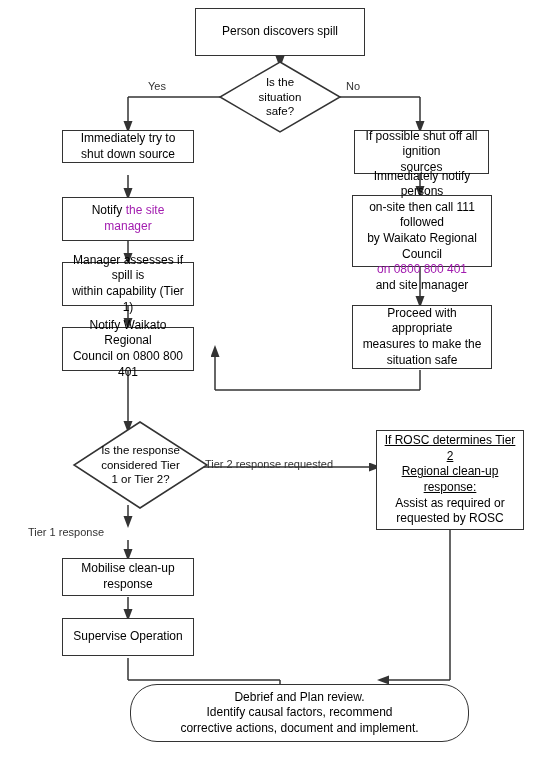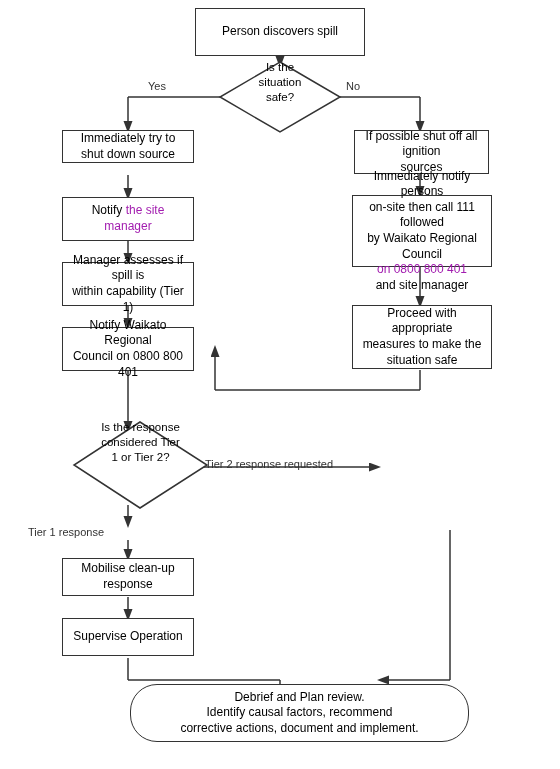--- a/index.html
+++ b/index.html
@@ -37,21 +37,21 @@
       position: absolute;
       display: flex;
       align-items: center;
       justify-content: center;
     }
     .diamond {
       width: 100%;
       height: 100%;
       position: relative;
       display: flex;
-      align-items: flex-start;
+      align-items: center;
       justify-content: center;
     }
     .diamond svg {
       position: absolute;
       top: 0; left: 0;
       width: 100%;
       height: 100%;
     }
     .diamond-text {
       position: relative;
@@ -195,14 +195,17 @@
   <div class="box" style="left:352px; top:195px; width:140px; height:72px;">
     <span>Immediately notify persons<br>on-site then call 111 followed<br>by Waikato Regional Council<br><span class="green">on 0800 800 401</span><br>and site manager</span>
   </div>
 
   <div class="box" style="left:352px; top:305px; width:140px; height:64px;">
     <span>Proceed with appropriate<br>measures to make the<br>situation safe</span>
   </div>
 
   <div class="arrow-label" style="left:205px; top:458px;">Tier 2 response requested</div>
 
+  <div class="box" style="left:376px; top:430px; width:148px; height:100px; text-align:center;">
+    <span><u>If ROSC determines Tier 2<br>Regional clean-up response:</u><br>Assist as required or<br>requested by ROSC</span>
+  </div>
 
 </div>
 
 </body></html>

